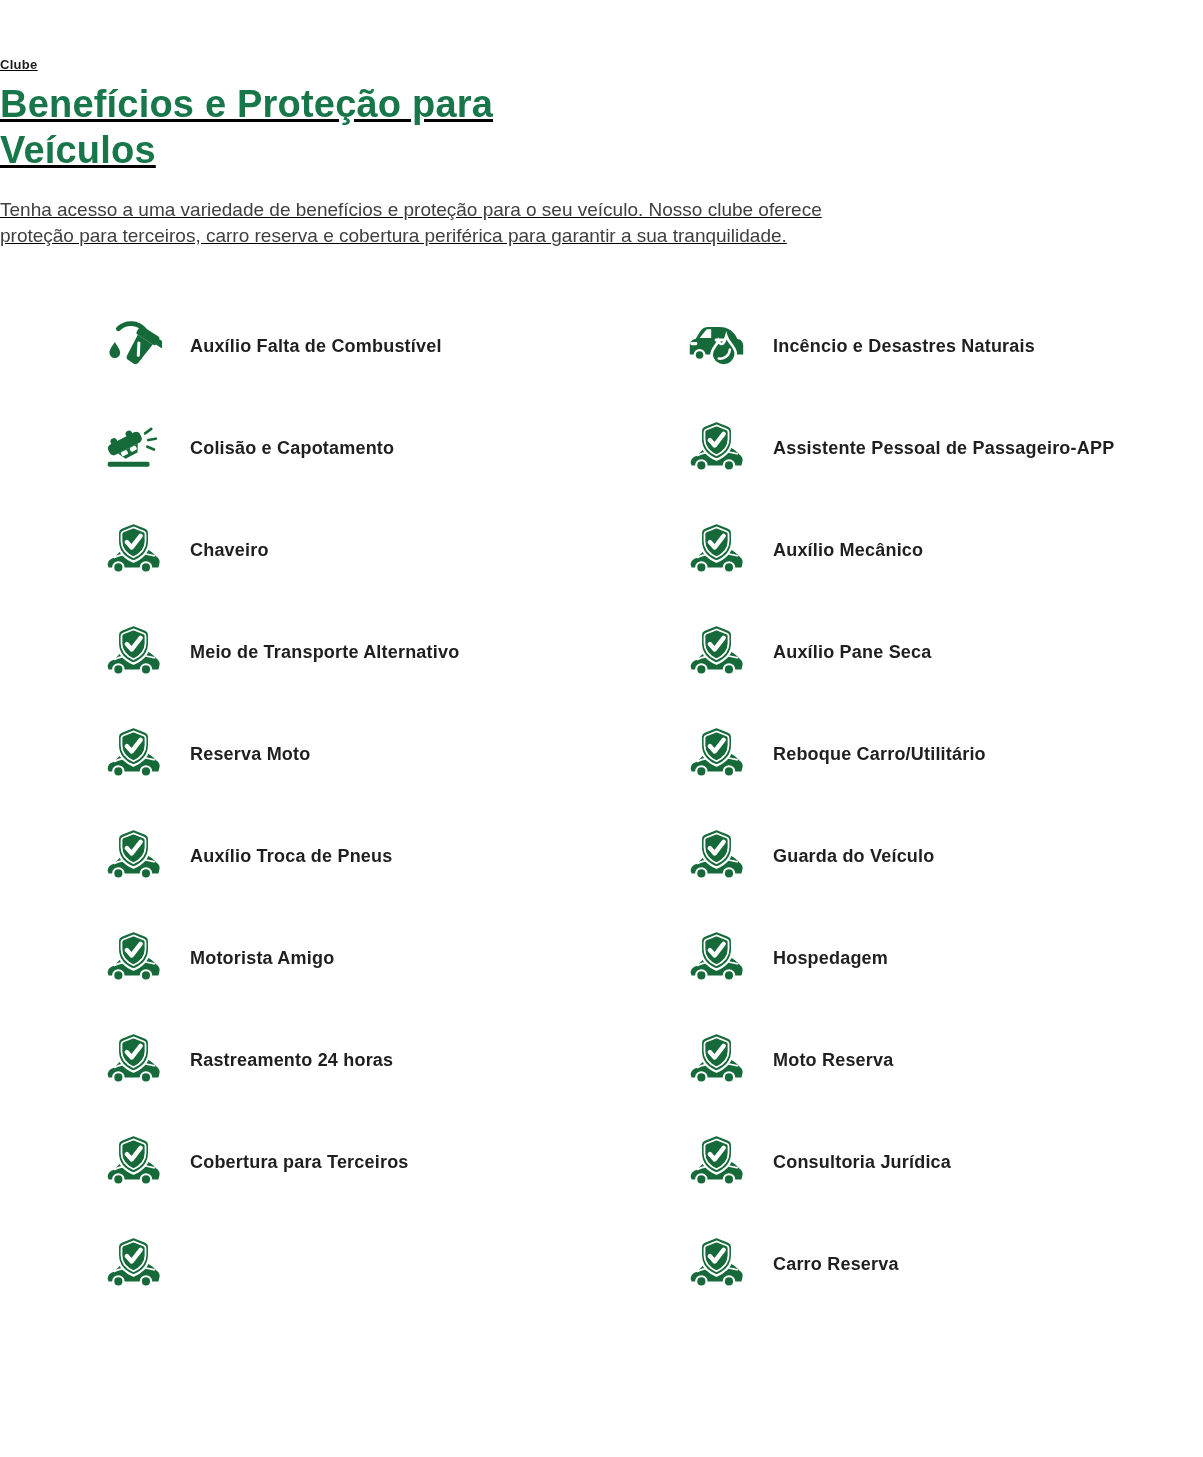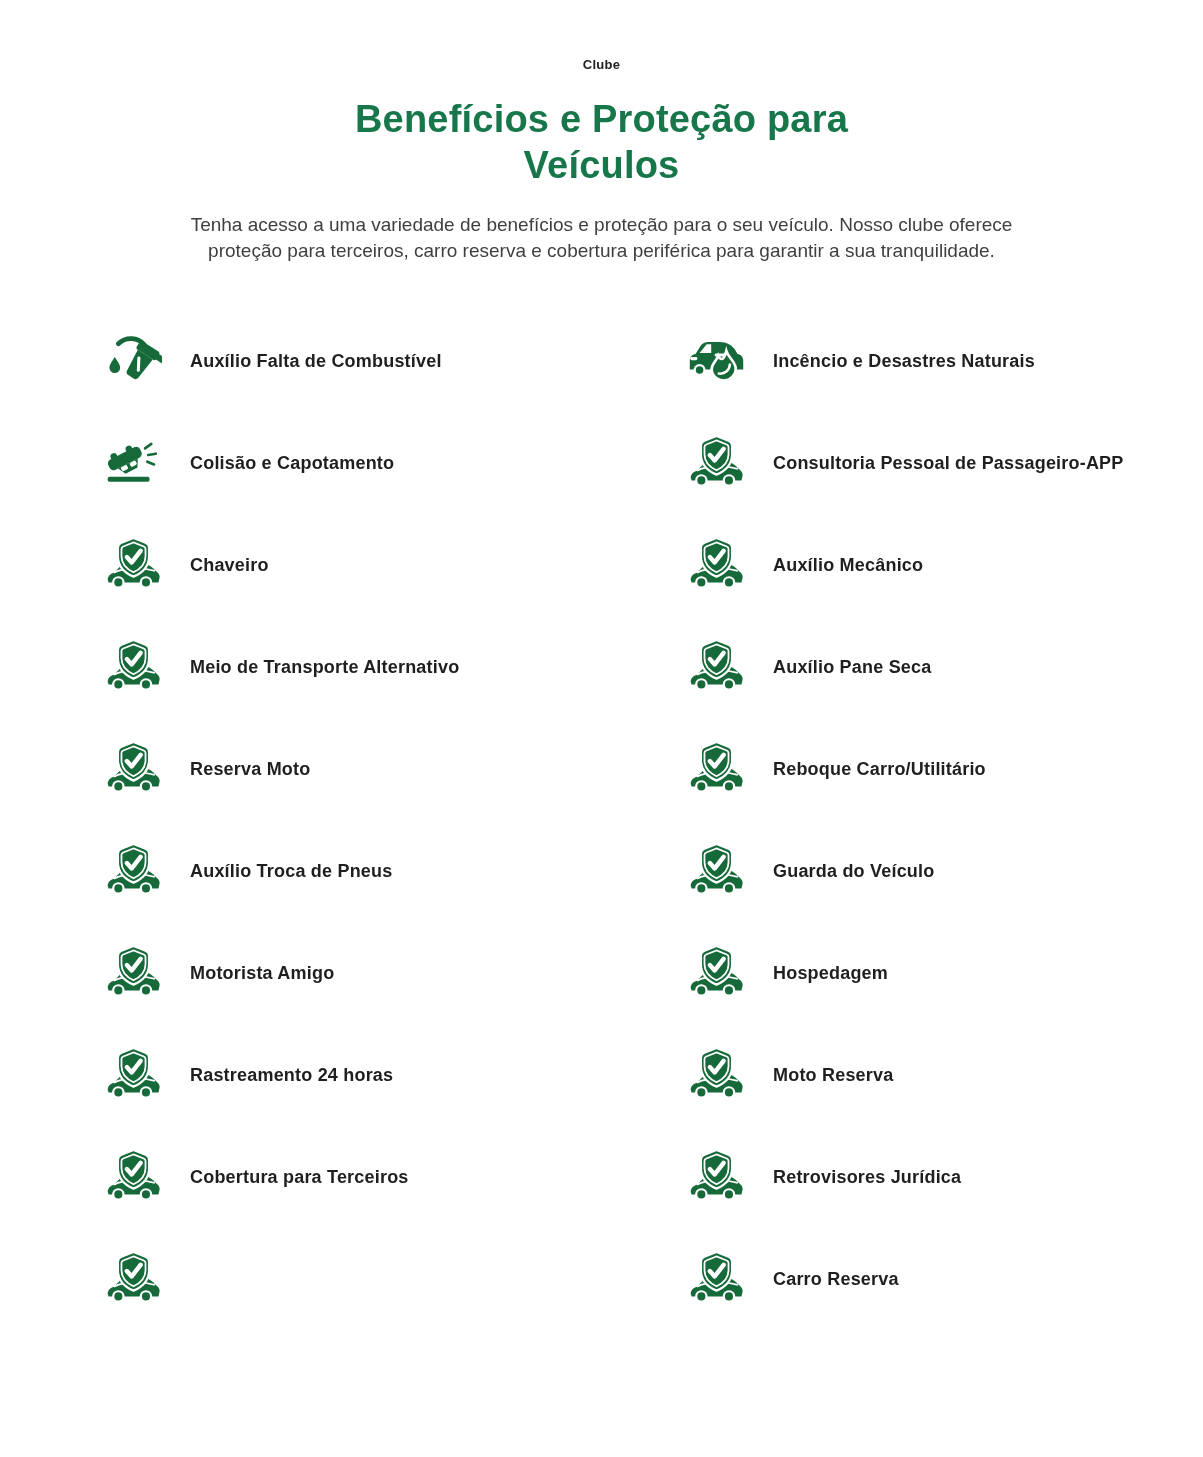--- a/index.html
+++ b/index.html
@@ -9,26 +9,26 @@
     --body-text:#3f3f3f;
     --bg:#ffffff;
   }
   *{box-sizing:border-box;}
   html,body{margin:0;padding:0;}
   body{
     width:1203px;height:1457px;background:var(--bg);
     font-family:"Liberation Sans","DejaVu Sans",sans-serif;
     overflow:hidden;
   }
-  .header{ text-align:center; padding-top:57px; }
+  .header{ padding-top:57px;text-decoration:underline; }
   .eyebrow{
     font-size:13px;font-weight:700;color:var(--heading-text);letter-spacing:.3px;
   }
   .title{
-    margin:24px auto 0 auto;font-size:38px;line-height:46px;font-weight:800;
+    margin:9px auto 0 auto;font-size:38px;line-height:46px;font-weight:800;
     color:var(--title-green);letter-spacing:.2px;
   }
   .description{
     margin-top:24px;font-size:19px;line-height:26px;color:var(--body-text);
   }
   .description div{white-space:nowrap;}
   .benefits{
     margin-top:46px;
     display:grid;grid-template-columns:583px 1fr;
     padding-left:105px;padding-right:30px;
@@ -172,21 +172,21 @@
     <div class="row">
       <svg class="bicon">
           <use href="#sym-fire-car"></use>
         </svg>
       <span class="blabel">Incêncio e Desastres Naturais</span>
     </div>
     <div class="row">
       <svg class="bicon">
           <use href="#sym-shield-car"></use>
         </svg>
-      <span class="blabel">Consultoria Pessoal de Passageiro-APP</span>
+      <span class="blabel">Assistente Pessoal de Passageiro-APP</span>
     </div>
     <div class="row">
       <svg class="bicon">
           <use href="#sym-shield-car"></use>
         </svg>
       <span class="blabel">Auxílio Mecânico</span>
     </div>
     <div class="row">
       <svg class="bicon">
           <use href="#sym-shield-car"></use>
@@ -214,21 +214,21 @@
     <div class="row">
       <svg class="bicon">
           <use href="#sym-shield-car"></use>
         </svg>
       <span class="blabel">Moto Reserva</span>
     </div>
     <div class="row">
       <svg class="bicon">
           <use href="#sym-shield-car"></use>
         </svg>
-      <span class="blabel">Retrovisores Jurídica</span>
+      <span class="blabel">Consultoria Jurídica</span>
     </div>
     <div class="row">
       <svg class="bicon">
           <use href="#sym-shield-car"></use>
         </svg>
       <span class="blabel">Carro Reserva</span>
     </div>
   </div>
 </section>
 

